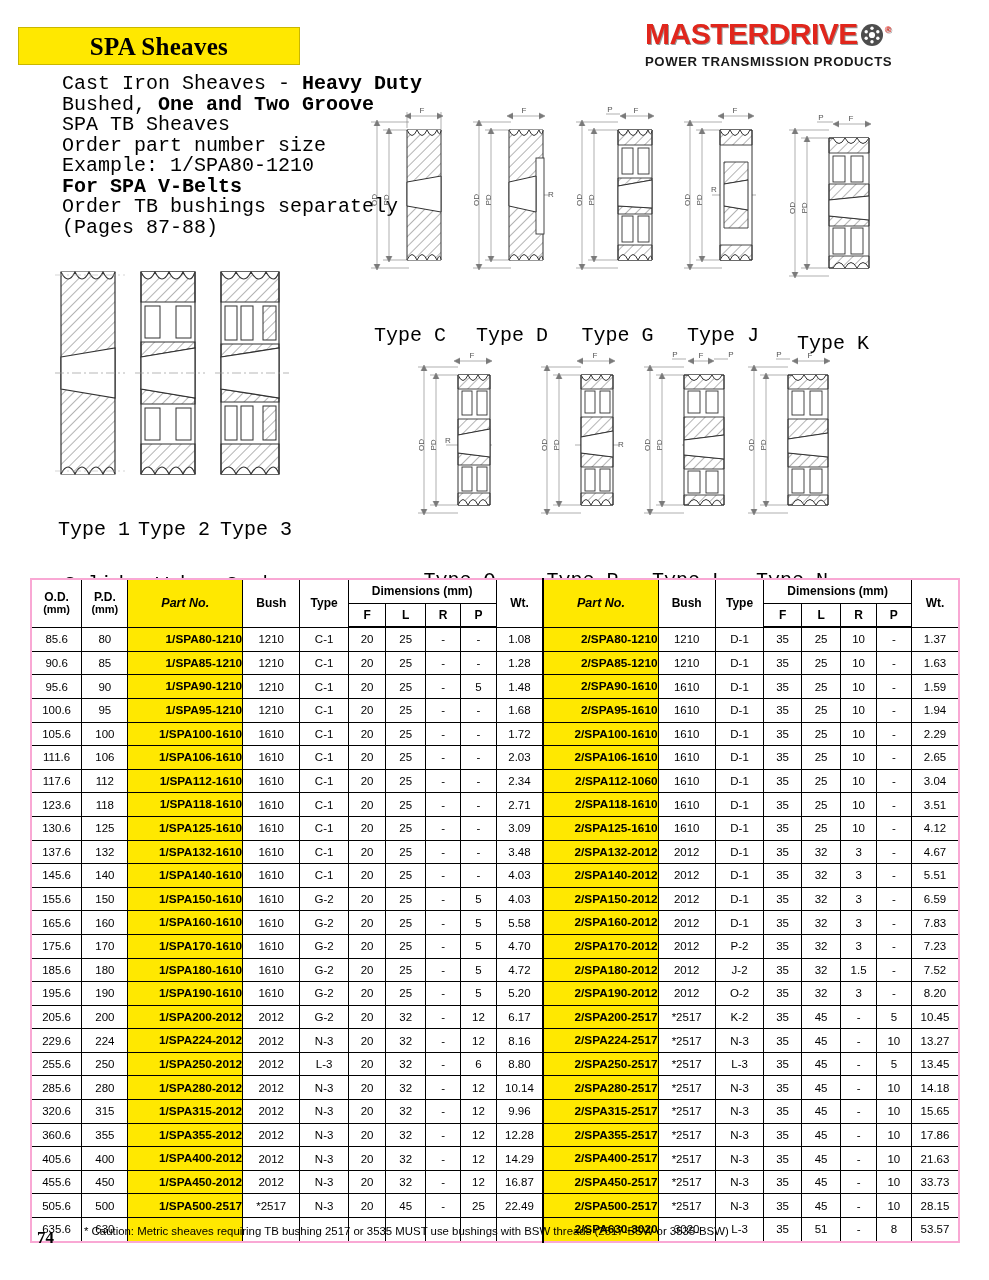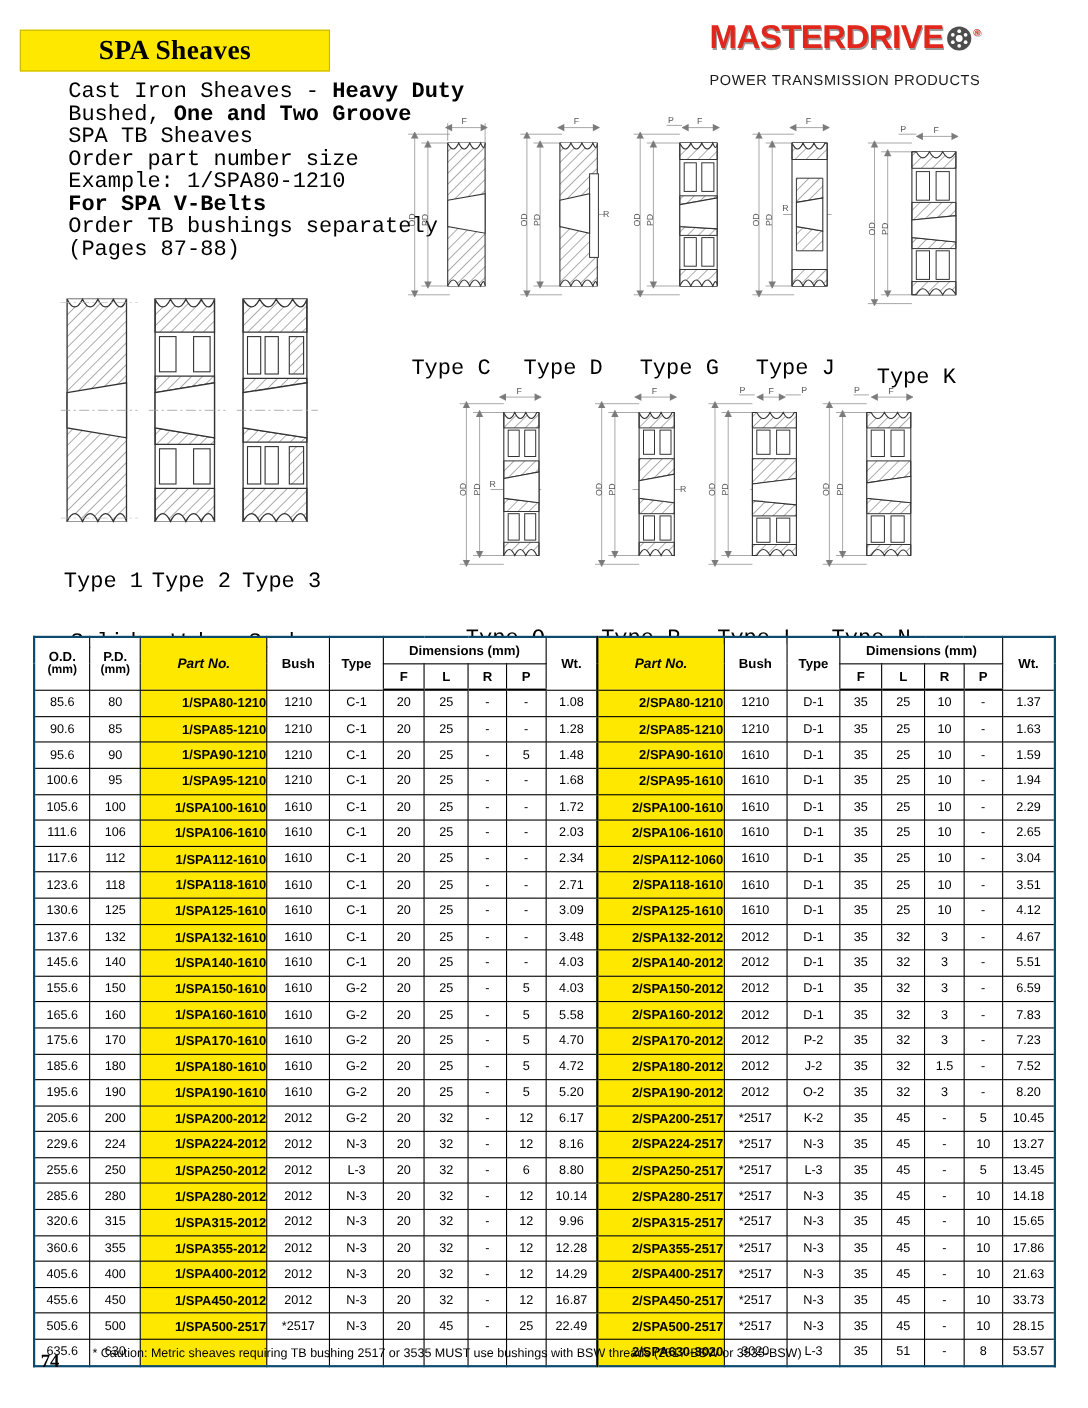--- a/index.html
+++ b/index.html
@@ -18,22 +18,22 @@
   #intro div{white-space:nowrap;}
   #intro b{font-weight:bold;}
 
   
   #logo{position:absolute;left:645;top:14px;width:292px;}
   #logo{left:645px;}
   #logo-word{font-family:"Liberation Sans",sans-serif;
       font-weight:bold;font-size:30px;color:#e1261c;letter-spacing:-0.5px;
       line-height:32px;white-space:nowrap;
       text-shadow:1px 1px 0 #9a9a9a;}
-  #logo-sub{font-size:13.2px;font-weight:normal;letter-spacing:.55px;
-      color:#1a1a1a;line-height:16px;margin-top:10px;white-space:nowrap;}
+  #logo-sub{font-size:13.2px;font-weight:bold;letter-spacing:.55px;
+      color:#1a1a1a;line-height:16px;margin-top:0;white-space:nowrap;}
   #logo-mark{display:inline-block;vertical-align:-4px;margin-left:1px;}
   #logo-reg{font-size:9px;color:#e1261c;vertical-align:super;}
 
   
   .fig{position:absolute;text-align:center;}
   .fig-cap{font-family:Liberation Mono, monospace;font-size:20px;line-height:19px;
       white-space:nowrap;margin-top:36px;}
   .fig svg{display:block;margin:0 auto;}
 
   
@@ -41,21 +41,21 @@
   table{border-collapse:collapse;width:930px;table-layout:fixed;
         font-size:11.5px;}
   th,td{border:1px solid #000;text-align:center;padding:0;height:22.6px;
         background:#fff;font-weight:normal;line-height:1.05;}
   thead th{font-weight:bold;font-size:12px;}
   .hd-sm{font-size:11px;}
   .yel{background:#ffe800;font-weight:bold;text-align:right;padding-left:22px;
        font-size:11.8px;}
   thead .yel{text-align:center;padding-left:0;font-size:12.5px;font-style:italic;}
   .thickL{border-left:2px solid #000;}
-  table{border:2px solid #0c4a6e;}
+  table{border:2px solid #f9a8d4;}
   thead tr:last-child th{border-bottom:2px solid #000;}
 
   
   col.c-od{width:46px}  col.c-pd{width:42px}  col.c-part{width:104px}
   col.c-bush{width:52px} col.c-type{width:44px}
   col.c-f{width:34px} col.c-l{width:36px} col.c-r{width:32px} col.c-p{width:32px}
   col.c-wt{width:43px}
 
   
   #watermark{position:absolute;left:110px;top:690px;width:720px;height:520px;

